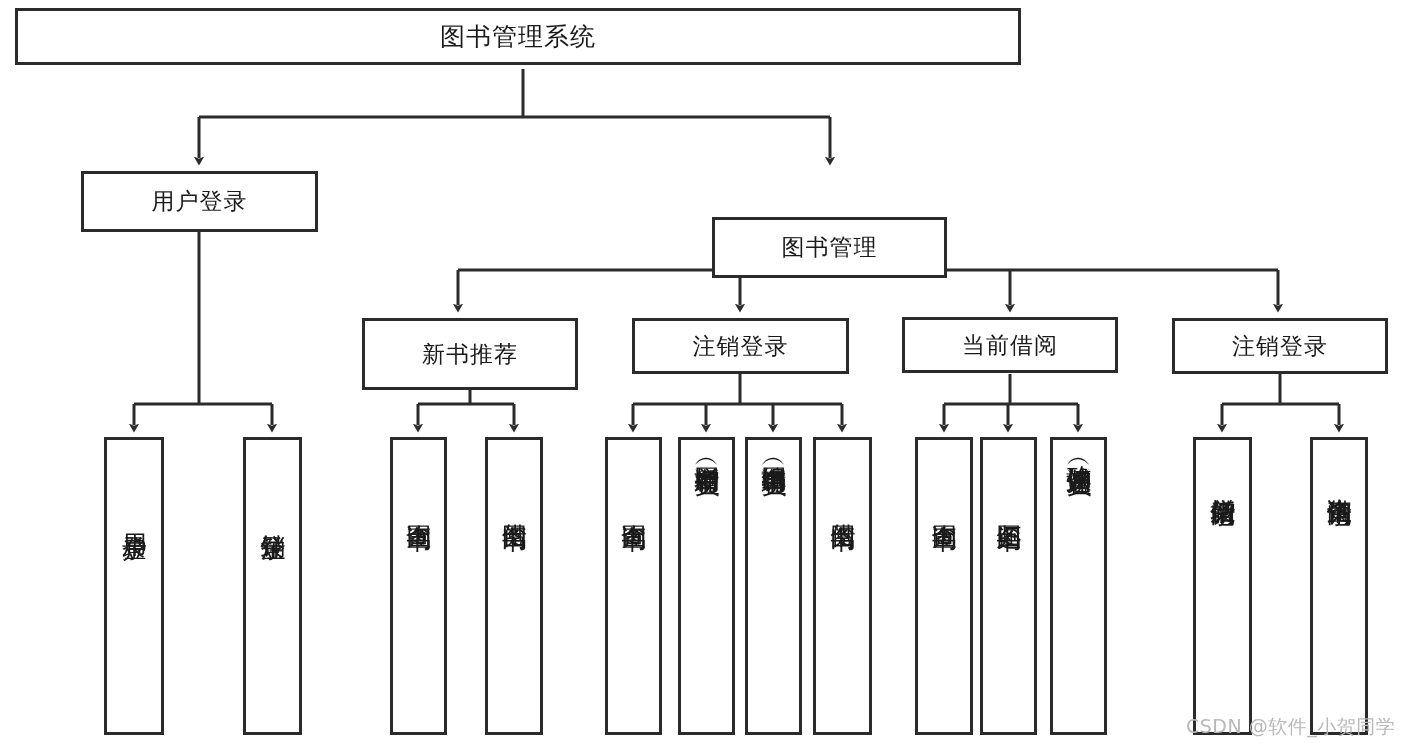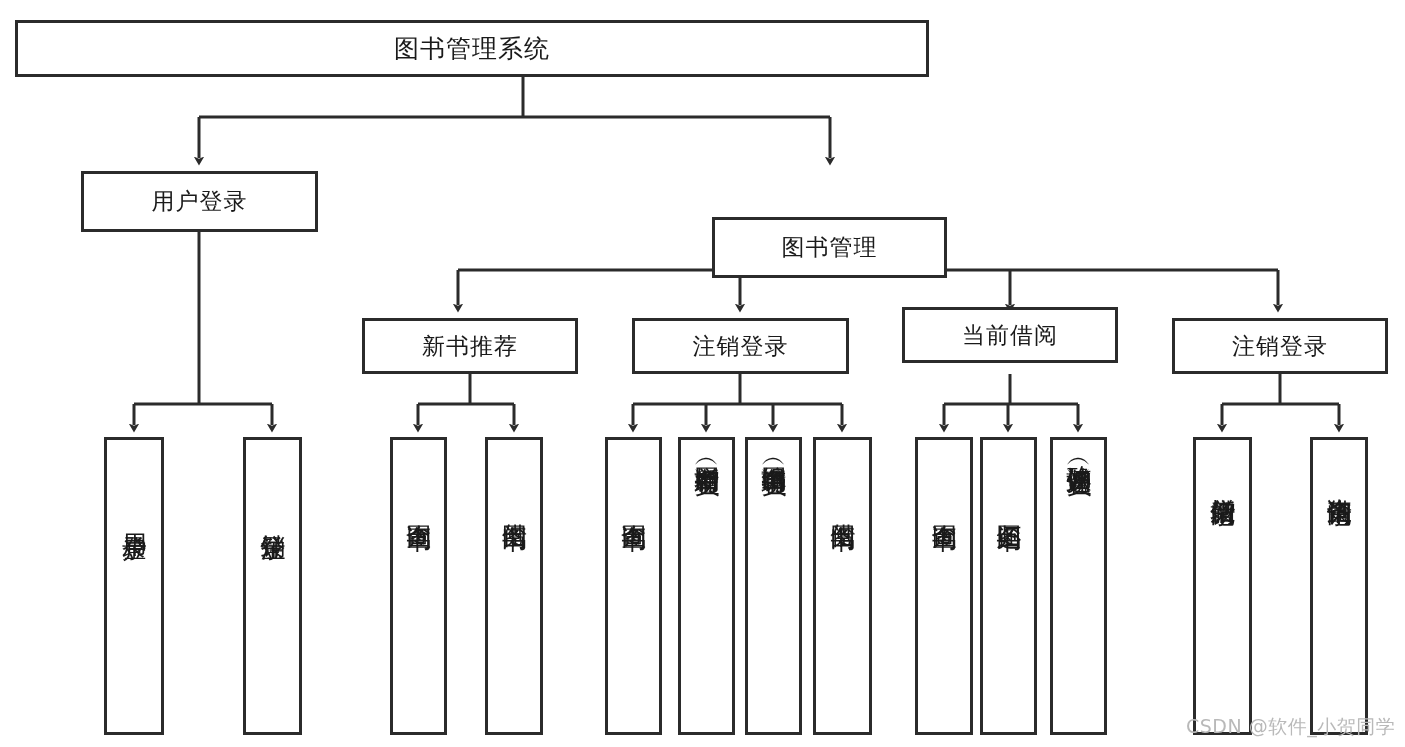--- a/index.html
+++ b/index.html
@@ -119,38 +119,38 @@
       <path d="M 1008 404 L 1008 425" marker-end="url(#arrow)"></path>
       <path d="M 1078 404 L 1078 425" marker-end="url(#arrow)"></path>
 
       <path d="M 1280 374 L 1280 404"></path>
       <path d="M 1222 404 L 1339 404"></path>
       <path d="M 1222 404 L 1222 425" marker-end="url(#arrow)"></path>
       <path d="M 1339 404 L 1339 425" marker-end="url(#arrow)"></path>
     </g>
   </svg>
 
-  <div class="node root" style="left:15px;top:20px;width:914px;height:57px;">
+  <div class="node root" style="left:15px;top:8px;width:1006px;height:57px;">
     <span class="htext">图书管理系统</span>
   </div>
 
   <div class="node level2" style="left:81px;top:171px;width:237px;height:61px;">
     <span class="htext">用户登录</span>
   </div>
   <div class="node level2" style="left:712px;top:171px;width:235px;height:61px;margin-top:46px;">
     <span class="htext">图书管理</span>
   </div>
 
-  <div class="node level3" style="left:362px;top:318px;width:216px;height:56px;font-family:Liberation Mono, monospace;">
+  <div class="node level3" style="left:362px;top:318px;width:216px;height:72px;font-family:Liberation Mono, monospace;">
     <span class="htext">新书推荐</span>
   </div>
   <div class="node level3" style="left:632px;top:318px;width:217px;height:56px;">
     <span class="htext">注销登录</span>
   </div>
-  <div class="node level3" style="left:902px;top:307px;width:216px;height:56px;">
+  <div class="node level3" style="left:902px;top:317px;width:216px;height:56px;">
     <span class="htext">当前借阅</span>
   </div>
   <div class="node level3" style="left:1172px;top:318px;width:216px;height:56px;">
     <span class="htext">注销登录</span>
   </div>
 
   <div class="node leaf" style="left:104px;top:437px;width:60px;height:298px;padding-top:74px;">
     <span class="vtext">用户登录</span>
   </div>
   <div class="node leaf" style="left:243px;top:437px;width:59px;height:298px;padding-top:74px;">

